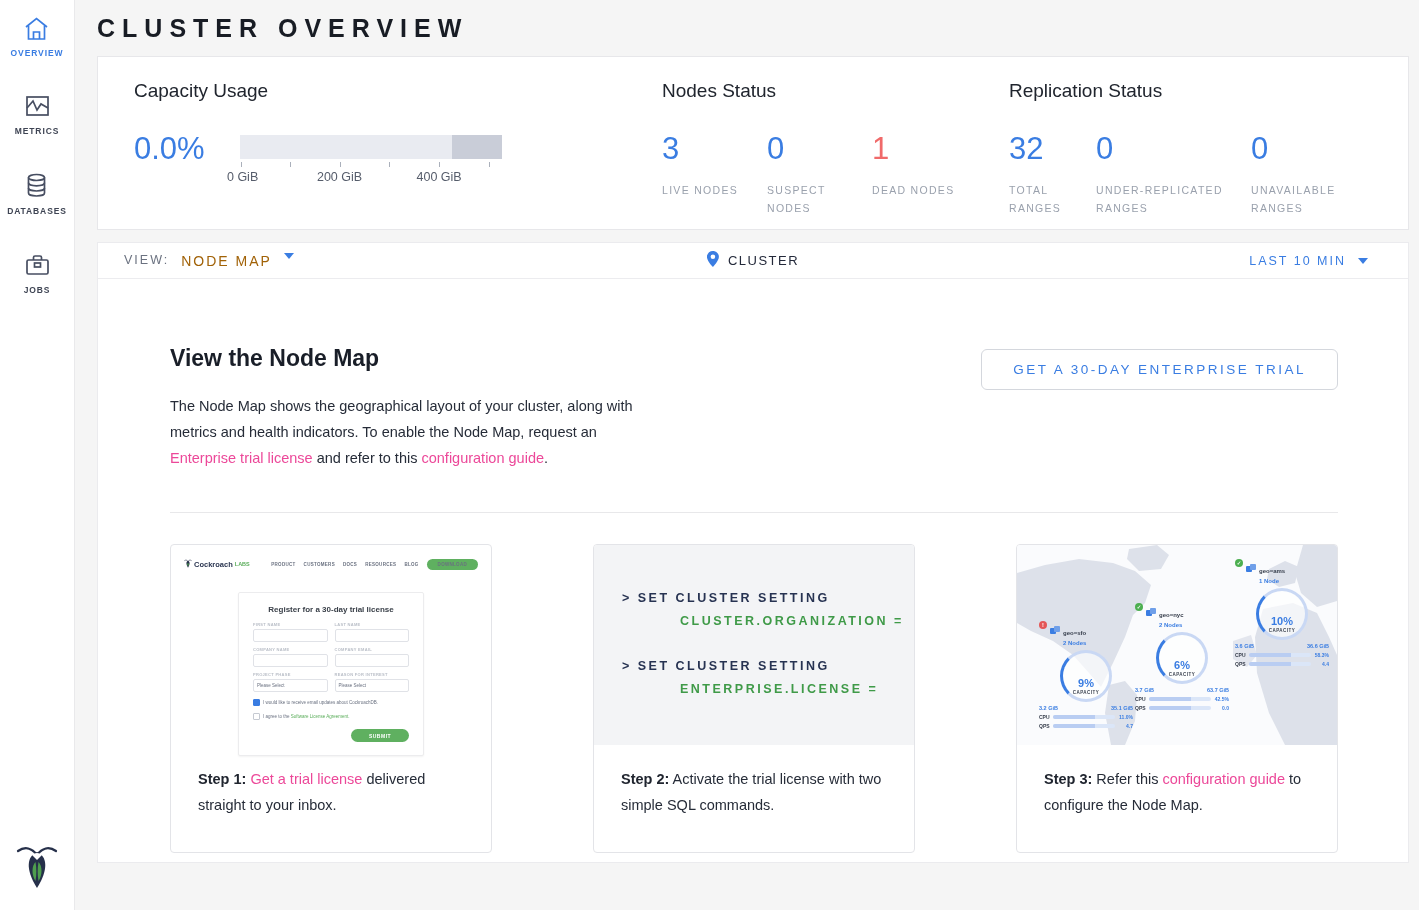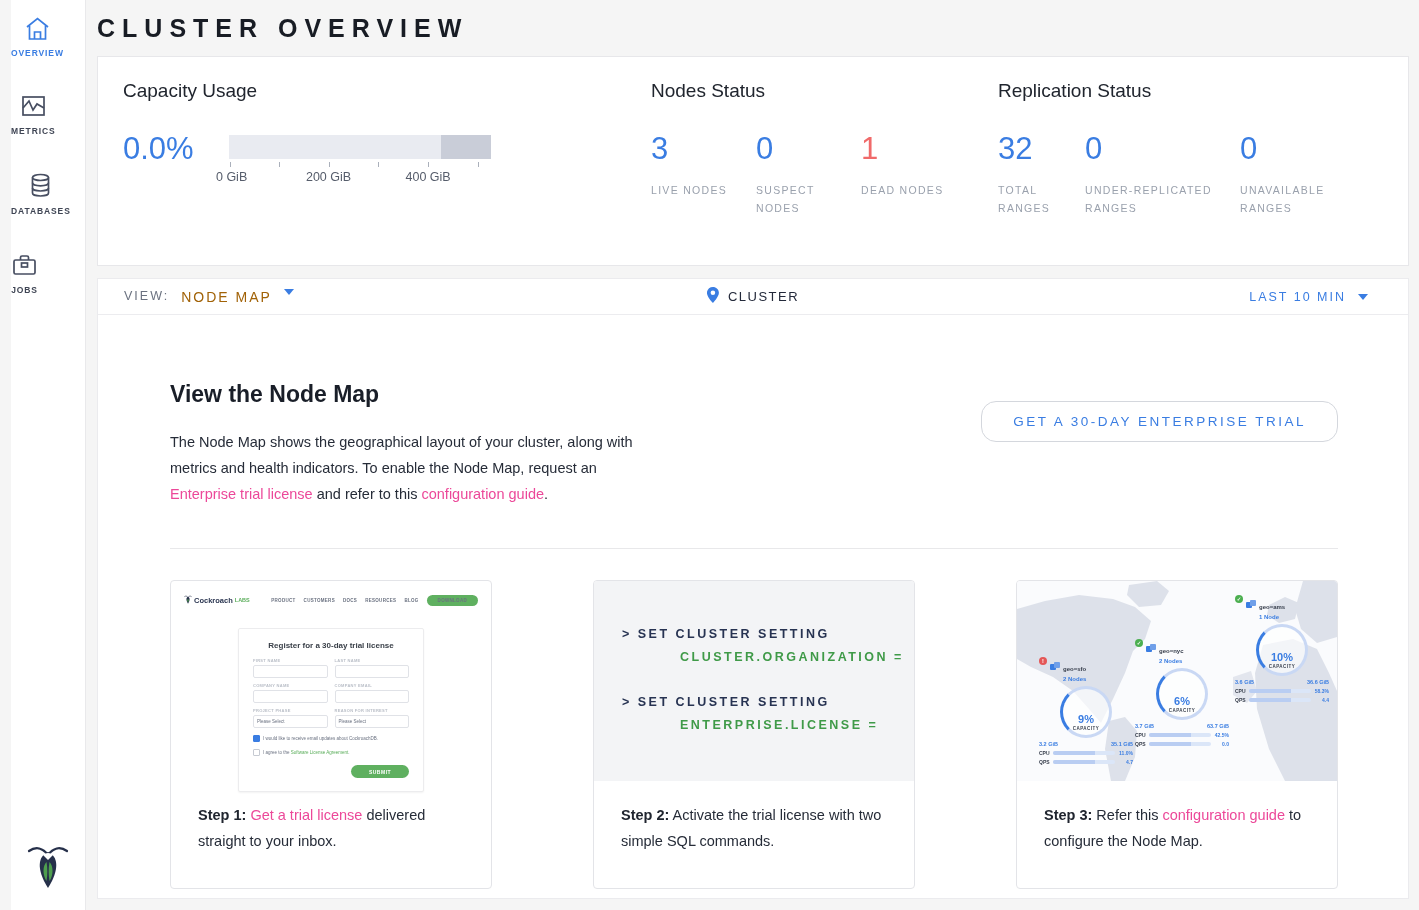--- a/index.html
+++ b/index.html
@@ -1,29 +1,29 @@
 <!DOCTYPE html>
 <html><head>
 <meta charset="utf-8">
 <style>
   html,body{margin:0;padding:0;}
   body{width:1419px;height:910px;background:#f5f5f5;font-family:"Liberation Sans",sans-serif;overflow:hidden;position:relative;color:#262c38;}
   
-  .sidebar{position:absolute;left:11px;top:0;width:75px;height:910px;background:#fff;border-right:1px solid #e9e9eb;box-sizing:border-box;display:flex;flex-direction:column;align-items:flex-start;padding-top:16px;}
+  .sidebar{position:absolute;left:0;top:0;width:75px;height:910px;background:#fff;border-right:1px solid #e9e9eb;box-sizing:border-box;display:flex;flex-direction:column;align-items:center;padding-top:16px;}
   .nav-item{display:flex;flex-direction:column;align-items:center;gap:7px;margin-bottom:36px;color:#474e61;cursor:pointer;}
   .nav-item .lbl{font-size:8.5px;font-weight:bold;letter-spacing:.9px;color:#3f4554;}
   .nav-item.active{color:#3a7de2;}
   .nav-item.active .lbl{color:#3a7de2;}
   .nav-item svg{display:block;}
   .sidebar-logo{position:absolute;bottom:16px;left:50%;transform:translateX(-50%);}
   
   .main{margin-left:75px;padding:0 10px 0 22px;}
   .page-title{font-size:25px;font-weight:600;letter-spacing:7px;color:#181c24;margin:14px 0 13px;}
   
-  .summary-card{background:#fff;border:1px solid #e7e7ea;height:210px;box-sizing:border-box;display:flex;padding:23px 0 0 25px;}
+  .summary-card{background:#fff;border:1px solid #e7e7ea;height:174px;box-sizing:border-box;display:flex;padding:23px 0 0 36px;}
   .sec-title{font-size:19px;font-weight:500;color:#20252e;margin:0 0 31px;}
   .cap-col{width:528px;}
   .cap-row{display:flex;align-items:flex-start;}
   .big-val{font-size:31px;line-height:31px;}
   .c-blue{color:#3a7de2;}
   .c-red{color:#f06a6a;}
   .pct{width:106px;}
   .bar-wrap{width:262px;padding-top:2px;}
   .bar{height:24px;background:#e9ebf1;position:relative;}
   .bar-seg{position:absolute;right:0;top:0;bottom:0;width:19%;background:#c9cdd8;}
@@ -51,21 +51,21 @@
   .vb-label{color:#6b7280;letter-spacing:2px;font-size:12.5px;}
   .vb-value{color:#a16207;letter-spacing:2px;font-size:14px;}
   .caret{width:0;height:0;border-left:5px solid transparent;border-right:5px solid transparent;border-top:6px solid #3a7de2;}
   .vb-center{position:absolute;left:50%;transform:translateX(-50%);display:flex;align-items:center;gap:9px;color:#23293a;letter-spacing:1.5px;font-size:13px;}
   .vb-right{margin-left:auto;margin-right:40px;display:flex;align-items:center;gap:12px;color:#3a7de2;letter-spacing:2px;font-size:12.5px;cursor:pointer;}
   .panel{padding:66px 70px 0 72px;position:relative;}
   .panel-head{display:flex;justify-content:space-between;align-items:flex-start;}
   .nm-heading{font-size:23px;font-weight:600;color:#191e28;margin:0 0 21px;}
   .nm-desc{width:474px;font-size:14.5px;line-height:26px;color:#262c38;margin:0;}
   .link{color:#ec4899;text-decoration:none;cursor:pointer;}
-  .trial-btn{height:41px;padding:0 31px;background:#fff;border:1px solid #d4d7dd;border-radius:15px;color:#3a7de2;font-size:13.5px;letter-spacing:2.5px;cursor:pointer;margin-top:20px;font-family:"Liberation Sans",sans-serif;}
+  .trial-btn{height:41px;padding:0 31px;background:#fff;border:1px solid #d4d7dd;border-radius:6px;color:#3a7de2;font-size:13.5px;letter-spacing:2.5px;cursor:pointer;margin-top:4px;font-family:"Liberation Sans",sans-serif;}
   .divider{border:none;border-top:1px solid #e8e8ea;margin:41px 0 0;}
   
   .cards{display:flex;justify-content:space-between;margin-top:31px;}
   .card{width:322px;height:309px;border:1px solid #e3e4e8;border-radius:4px;background:#fff;box-sizing:border-box;overflow:hidden;}
   .card-visual{height:200px;position:relative;}
   .card-caption{padding:21px 27px 0;font-size:14.5px;line-height:26px;color:#262c38;}
   .cap-bold{font-weight:bold;color:#20252f;}
   
   .site-header{display:flex;align-items:center;padding:10px 13px 0;}
   .logo-name{font-size:7.5px;font-weight:bold;color:#2a3550;margin-left:2px;}

